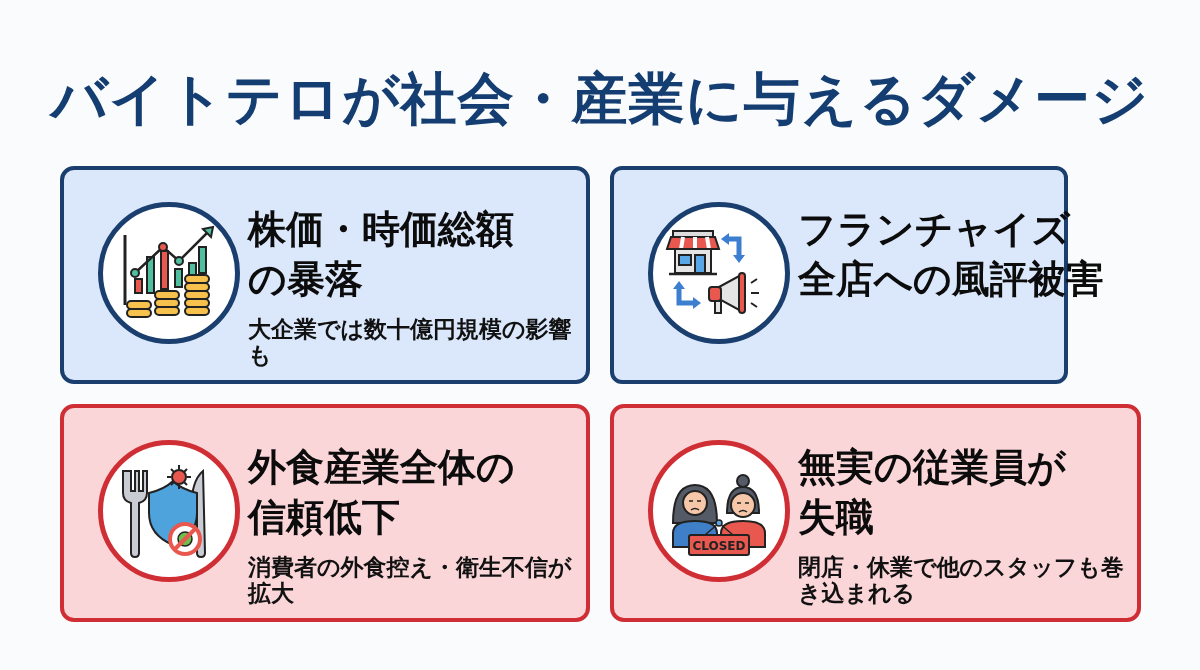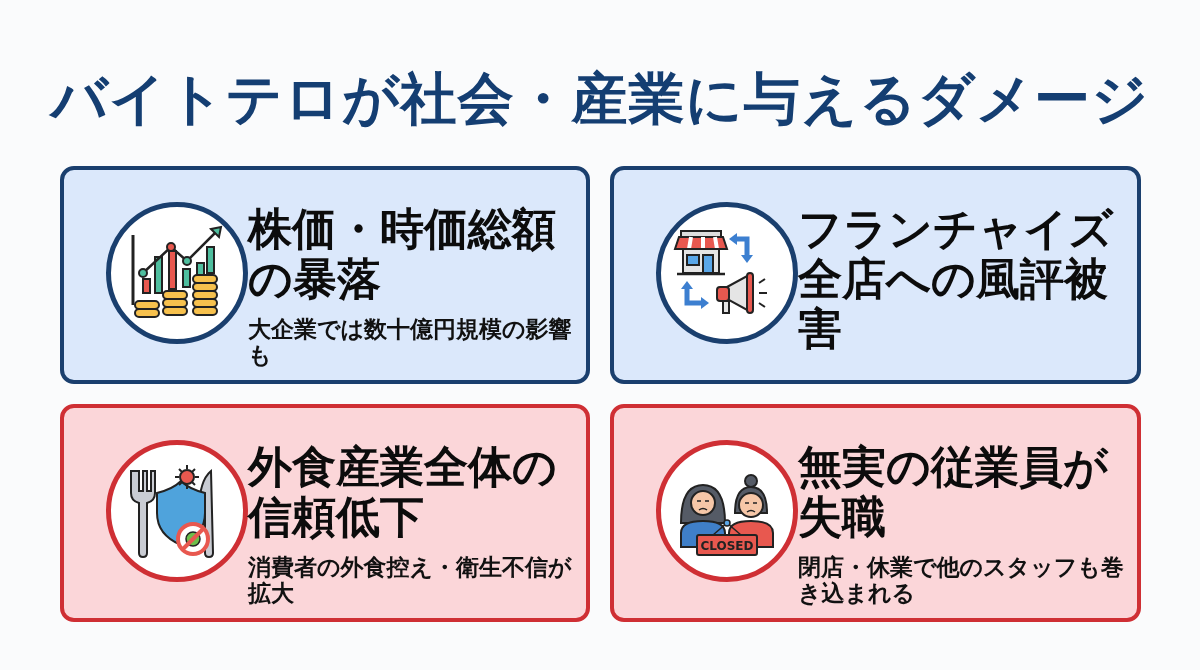--- a/index.html
+++ b/index.html
@@ -12,30 +12,30 @@
     font-size:56px; font-weight:bold; color:#143e72; letter-spacing:1px;
     font-family: Liberation Serif, serif;
   }
   .card {
     position:absolute; box-sizing:border-box; border-radius:14px; border:4px solid;
     width:530px; height:218px;
   }
   .card.blue { background:#dbe8fb; border-color:#1a3f6e; }
   .card.red { background:#fbd6d9; border-color:#cf2f34; }
   .circle {
-    position:absolute; left:42px; top:32px; width:142px; height:142px; border-radius:50%;
+    position:absolute; left:34px; top:32px; width:142px; height:142px; border-radius:50%;
     background:#fff; box-sizing:border-box; border:5px solid;
     display:flex; align-items:center; justify-content:center;
   }
   .blue .circle { border-color:#1a3f6e; }
   .red .circle { border-color:#cf2f34; }
   .circle svg { width:112px; height:112px; }
   .heading {
     position:absolute; left:184px; top:34px; width:335px;
-    font-size:44px; font-weight:bold; line-height:50px; color:#0c0c0c;
+    font-size:38px; font-weight:bold; line-height:50px; color:#0c0c0c;
   }
   .sub {
     position:absolute; left:184px; top:146px; width:335px;
     font-size:23px; font-weight:bold; line-height:26px; color:#111;
   }
 </style>
 </head>
 <body>
 
 <div class="title">バイトテロが社会・産業に与えるダメージ</div>
@@ -69,21 +69,21 @@
       </g>
     </svg>
   </div>
   <div class="heading">
     <div>株価・時価総額</div>
     <div>の暴落</div>
   </div>
   <div class="sub">大企業では数十億円規模の影響も</div>
 </div>
 
-<div class="card blue" style="left:610px; top:166px; width:531px;">
+<div class="card blue" style="left:610px; top:166px; width:458px;border-radius:12px;">
   <div class="circle">
     <svg viewBox="0 0 112 112">
       <rect x="10" y="14" width="40" height="6" fill="#ddd" stroke="#222" stroke-width="2"></rect>
       <path d="M8,20 h44 l4,12 h-52 z" fill="#e8584f" stroke="#222" stroke-width="2"></path>
       <path d="M20,20 l-2,12 M32,20 v12 M44,20 l2,12" stroke="#fff" stroke-width="4"></path>
       <rect x="12" y="32" width="36" height="24" fill="#e5e5e5" stroke="#222" stroke-width="2"></rect>
       <rect x="16" y="38" width="12" height="10" fill="#5aa7e8" stroke="#222" stroke-width="2"></rect>
       <rect x="32" y="38" width="10" height="18" fill="#5aa7e8" stroke="#222" stroke-width="2"></rect>
       <line x1="6" y1="57" x2="54" y2="57" stroke="#222" stroke-width="2.5"></line>
       <path d="M62,22 h14 v18" fill="none" stroke="#3c7fd0" stroke-width="5"></path>

